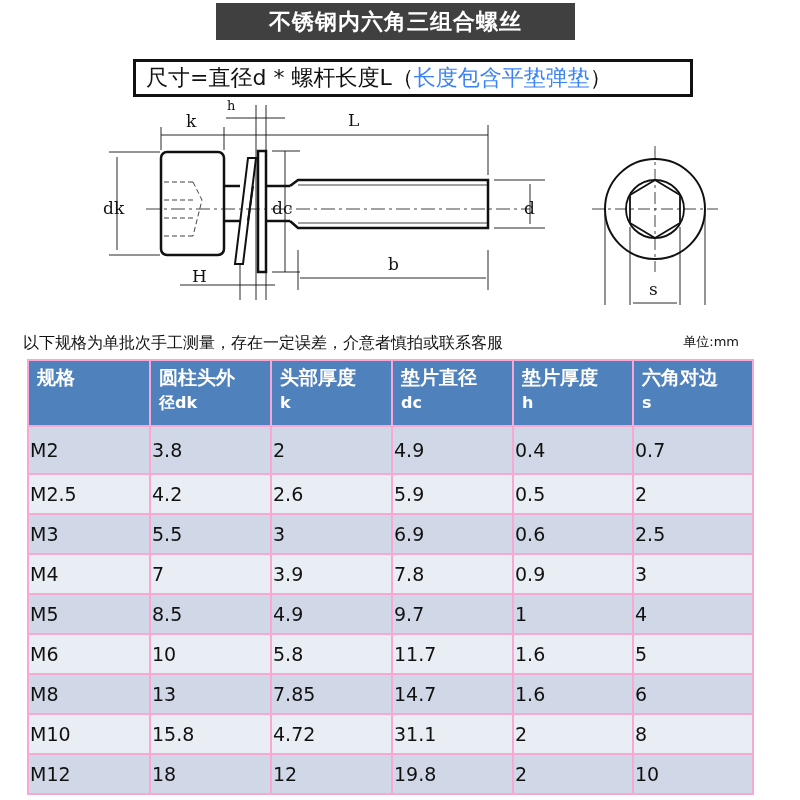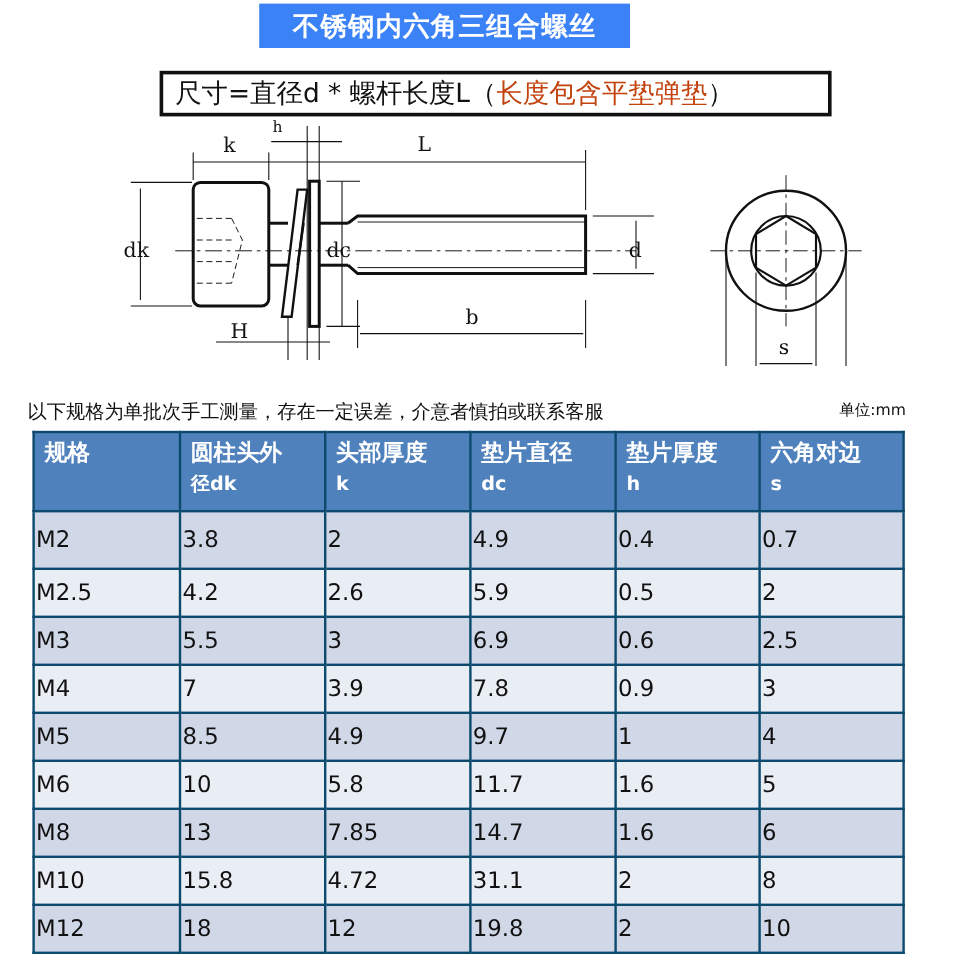--- a/index.html
+++ b/index.html
@@ -1,26 +1,26 @@
 <!DOCTYPE html>
 <html><head>
 <meta charset="utf-8">
 <style>
   html, body { margin:0; padding:0; background:#ffffff; }
   body { width:800px; height:800px; position:relative; overflow:hidden; font-family:"DejaVu Sans", sans-serif; }
-  .title-banner { position:absolute; left:216px; top:3px; width:309px; height:37px; background:#3b82f6; color:#fff;
+  .title-banner { position:absolute; left:216px; top:3px; width:359px; height:37px; background:#404040; color:#fff;
     font-size:22px; font-weight:bold; display:flex; align-items:center; justify-content:center; letter-spacing:1px; }
   .size-box { position:absolute; left:133px; top:59px; width:560px; height:38px; border:3px solid #111; box-sizing:border-box;
     display:flex; align-items:center; padding-left:10px; font-size:22px; color:#111; white-space:nowrap; background:#fff; }
-  .size-box .red { color:#c2410c; }
+  .size-box .red { color:#3b82f6; }
   .diagram { position:absolute; left:90px; top:100px; }
   .note { position:absolute; left:23px; top:333px; font-size:16px; color:#111; }
-  .unit { position:absolute; right:45px; top:333px; font-size:13px; color:#111; }
+  .unit { position:absolute; right:61px; top:333px; font-size:13px; color:#111; }
   table.spec { position:absolute; left:27px; top:359px; width:725px; border-collapse:collapse; table-layout:fixed; }
-  table.spec th, table.spec td { border:2px solid #0c4a6e; }
+  table.spec th, table.spec td { border:2px solid #f9a8d4; }
   table.spec th { background:#4f81bd; color:#fff; font-weight:bold; font-size:19px; text-align:left; vertical-align:top;
     padding:3px 8px; height:58px; line-height:26px; }
   table.spec th .sub { font-size:16px; display:block; }
   table.spec td { font-size:19px; color:#111; text-align:left; height:36px; }
   table.spec tr.odd td { background:#d0d8e8; }
   table.spec tr.even td { background:#e9edf4; }
   table.spec tr.first td { height:44px; }
 </style>
 </head>
 <body>

